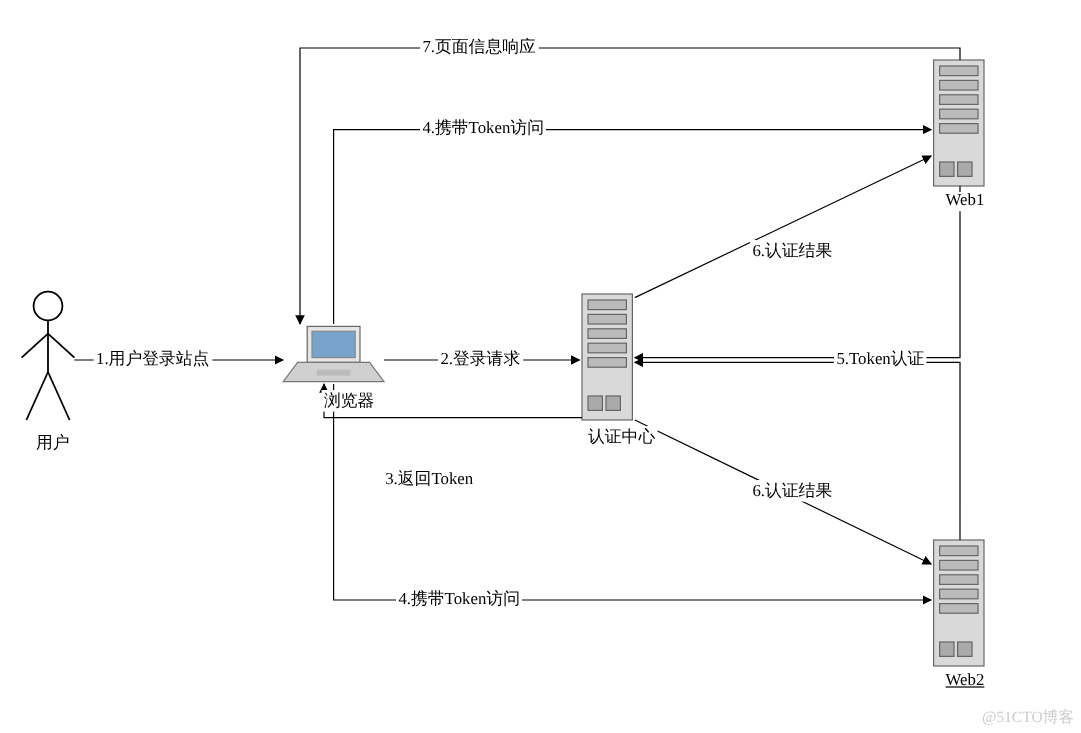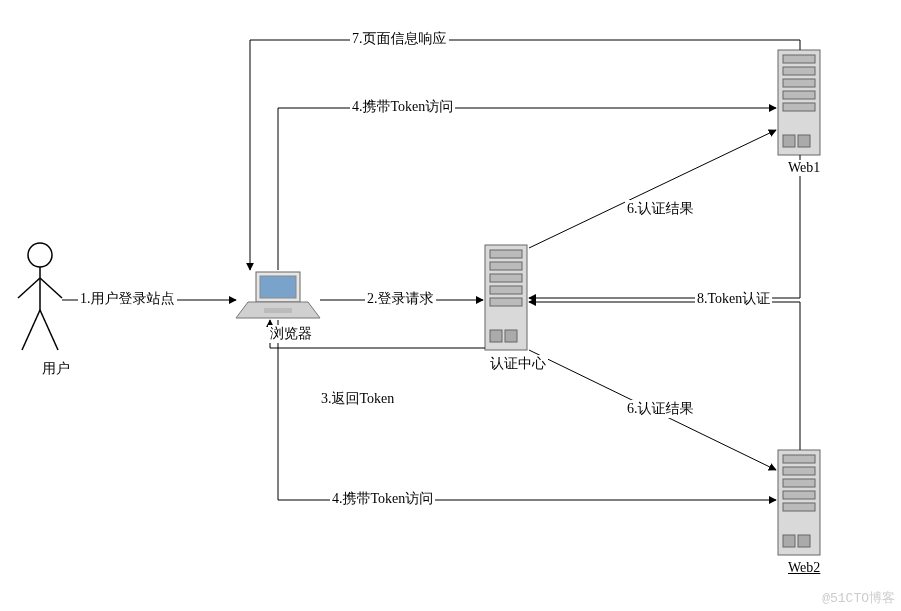--- a/index.html
+++ b/index.html
@@ -18,21 +18,21 @@
     white-space: nowrap;
     background: #fff;
     padding: 0 2px;
   }
   .watermark {
     position: absolute;
     right: 6px;
     bottom: 4px;
     color: #ccc;
     font-size: 13px;
-    font-family: Liberation Mono, monospace;
+    font-family: Liberation Serif, serif;
   }
   svg { position: absolute; left: 0; top: 0; }
 </style>
 </head>
 <body>
 
 <svg width="901" height="611">
   <defs>
     <marker id="arr" viewBox="0 0 10 10" refX="9" refY="5" markerWidth="8" markerHeight="8" orient="auto-start-reverse">
       <path d="M 0 0 L 10 5 L 0 10 z" fill="#000"></path>
@@ -105,29 +105,29 @@
     <line x1="529" y1="350" x2="776" y2="470" marker-end="url(#arr)"></line>
 
     <polyline points="278,270 278,108 776,108" marker-end="url(#arr)"></polyline>
 
     <polyline points="800,50 800,40 250,40 250,270" marker-end="url(#arr)"></polyline>
 
     <polyline points="278,320 278,500 776,500" marker-end="url(#arr)"></polyline>
   </g>
 </svg>
 
-<div class="label" style="left:40px; top:360px;">用户</div>
+<div class="label" style="left:28px; top:360px;">用户</div>
 <div class="label" style="left:268px; top:325px;">浏览器</div>
 <div class="label" style="left:488px; top:355px;">认证中心</div>
 <div class="label" style="left:786px; top:160px;">Web1</div>
 <div class="label" style="left:786px; top:560px;text-decoration:underline;">Web2</div>
 
 <div class="label" style="left:78px; top:290px;">1.用户登录站点</div>
 <div class="label" style="left:345px; top:290px;margin-left:20px;">2.登录请求</div>
 <div class="label" style="left:319px; top:390px;">3.返回Token</div>
 <div class="label" style="left:350px; top:98px;">4.携带Token访问</div>
 <div class="label" style="left:330px; top:490px;">4.携带Token访问</div>
-<div class="label" style="left:695px; top:290px;">8.Token认证</div>
+<div class="label" style="left:695px; top:290px;">5.Token认证</div>
 <div class="label" style="left:625px; top:200px;">6.认证结果</div>
 <div class="label" style="left:625px; top:400px;">6.认证结果</div>
 <div class="label" style="left:350px; top:30px;">7.页面信息响应</div>
 
 <div class="watermark">@51CTO博客</div>
 
 </body></html>

